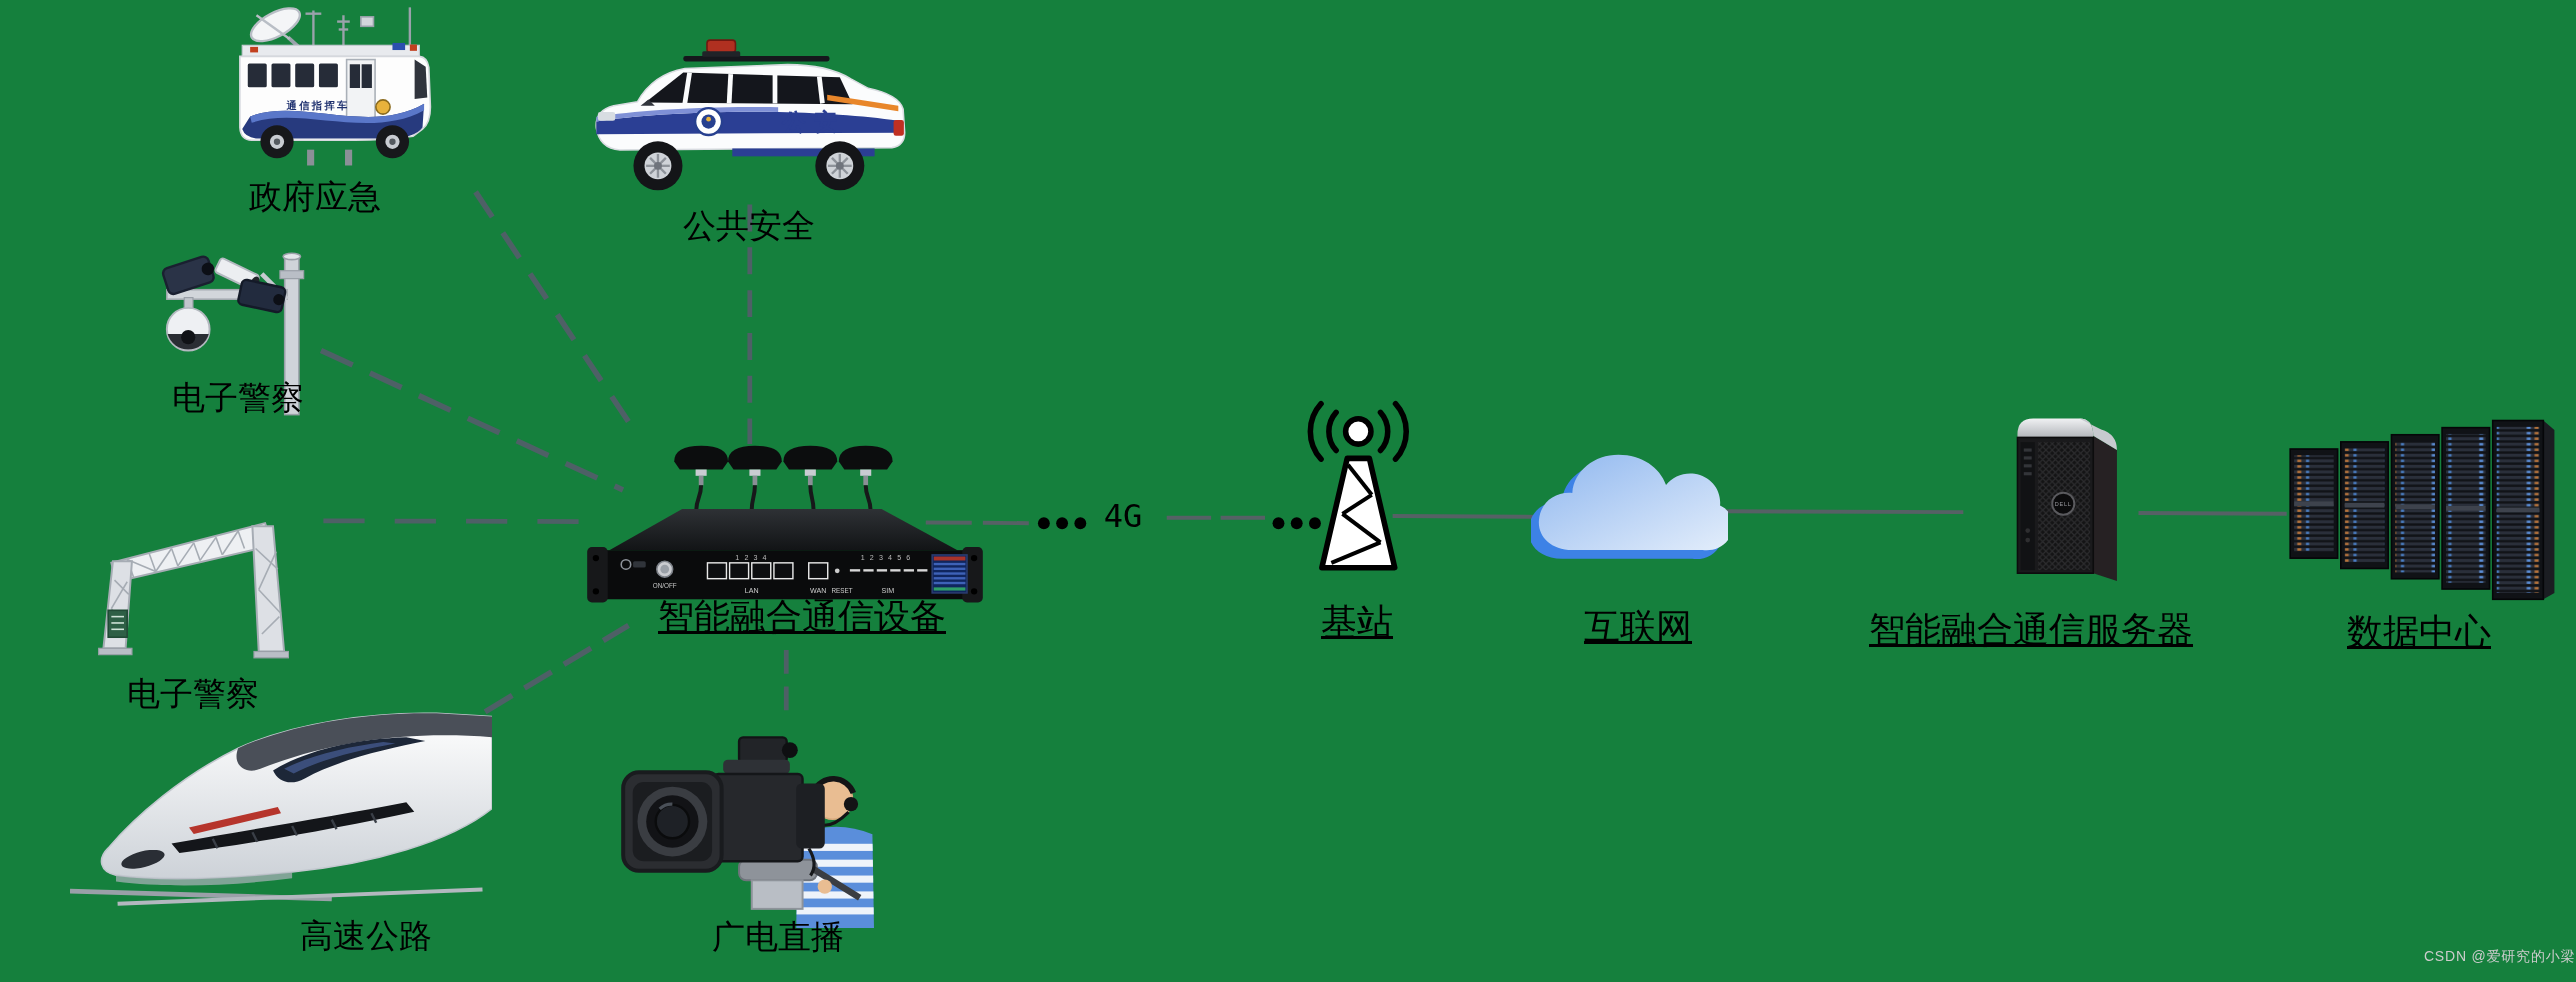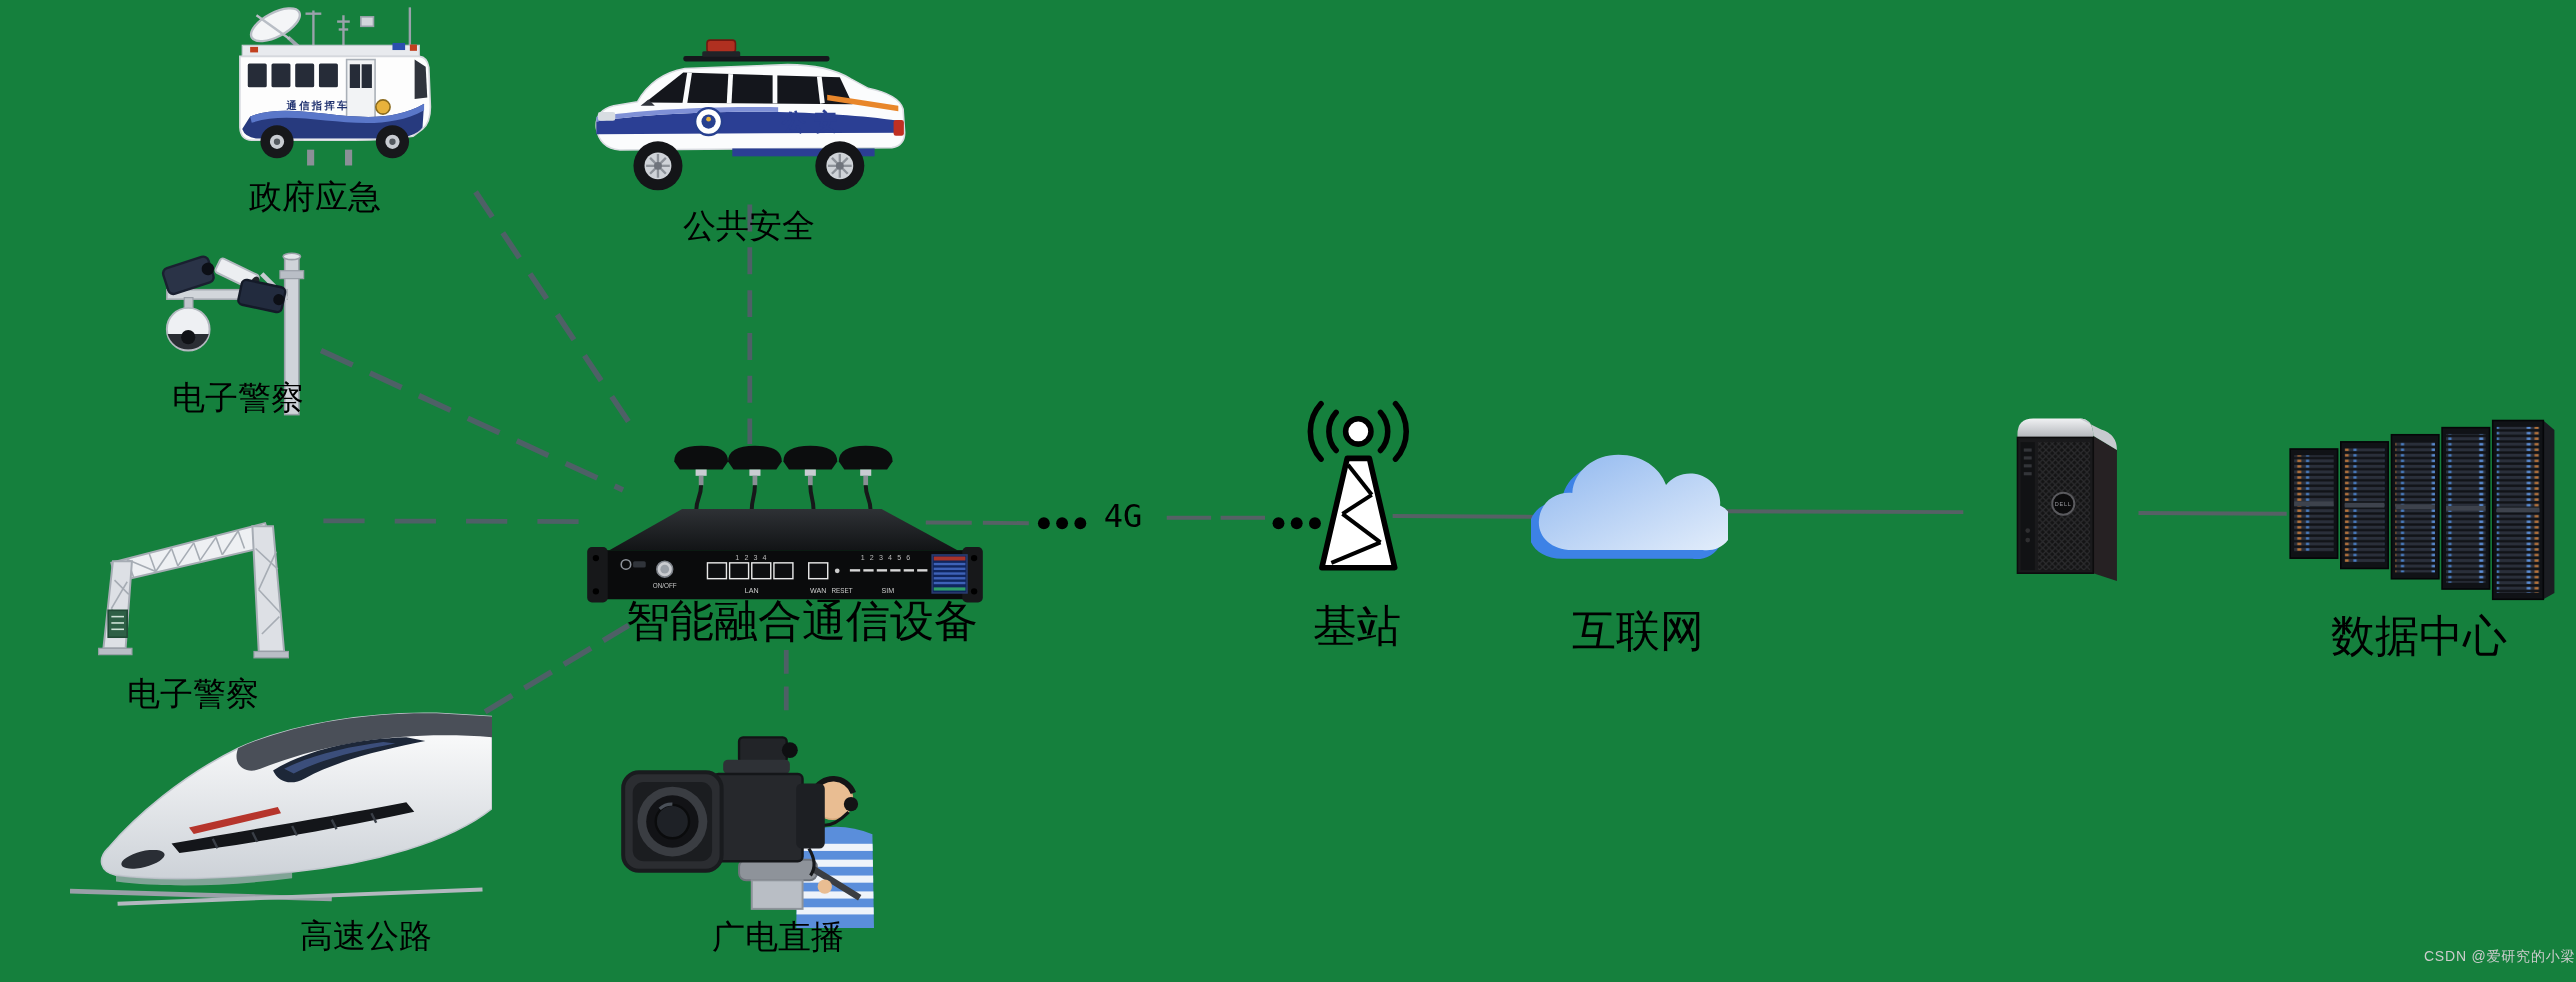--- a/index.html
+++ b/index.html
@@ -3,21 +3,21 @@
 <meta charset="utf-8">
 <style>
   html,body{margin:0;padding:0;background:#fff;}
   #canvas{position:relative;width:2550px;height:983px;background:#15803d;overflow:hidden;
           font-family:"Liberation Sans","DejaVu Sans",sans-serif;padding-left:38px;}
   #links{position:absolute;left:0;top:0;z-index:1;}
   .node{position:absolute;z-index:2;margin:0;padding:0;}
   .label{position:absolute;z-index:3;transform:translateX(-50%);white-space:nowrap;
          color:#000;font-family:"Liberation Sans","DejaVu Sans",sans-serif;line-height:1.1;}
   .label.sm{font-size:33px;}
-  .label.lg{font-size:44px;}
+  .label.lg{font-size:36px;text-decoration:underline;}
   #label-4g{font-family:"DejaVu Sans Mono","Liberation Mono",monospace;font-size:32px;transform:translateX(-50%);}
   #watermark{position:absolute;right:12.7px;top:948px;z-index:3;font-size:14px;color:#cccccc;
              letter-spacing:0.8px;white-space:nowrap;}
   svg{display:block;}
 </style>
 </head>
 <body>
 
 <div id="canvas">
 
@@ -444,20 +444,21 @@
       <circle cx="25" cy="150" r="3" fill="#2e2e30"></circle>
         <circle cx="25" cy="162" r="3" fill="#2e2e30"></circle>
       <rect x="38" y="38" width="66" height="162" fill="#141415"></rect>
       <rect x="38" y="38" width="66" height="162" fill="url(#mesh)"></rect>
       <g>
         <circle cx="70" cy="116" r="14" fill="#0b0b0c" stroke="#5a5a5e" stroke-width="2.5"></circle>
         <text x="70" y="119" font-size="7" fill="#9a9aa0" text-anchor="middle" letter-spacing="1">DELL</text>
       </g>
     </svg>
   </figure>
+  <div class="label lg" style="left:2031px;top:610px;">智能融合通信服务器</div>
 
   <figure class="node" style="left:2287px;top:403px;">
     <svg width="269" height="198" viewBox="0 0 340 250">
       <defs>
         <pattern id="rackp" width="60" height="7" patternUnits="userSpaceOnUse">
           <rect x="0" y="1" width="60" height="4" fill="#2a2f3a"></rect>
           <rect x="3" y="1.5" width="5" height="3" fill="#5b8fd9"></rect>
           <rect x="13" y="1.5" width="5" height="3" fill="#b9743a"></rect>
           <rect x="24" y="1.5" width="4" height="3" fill="#4a7fc6"></rect>
         </pattern>

